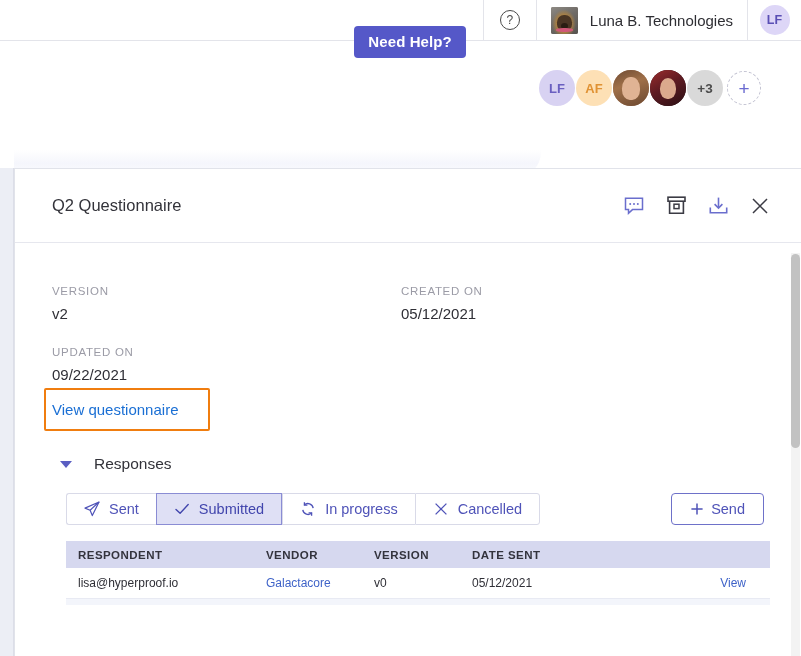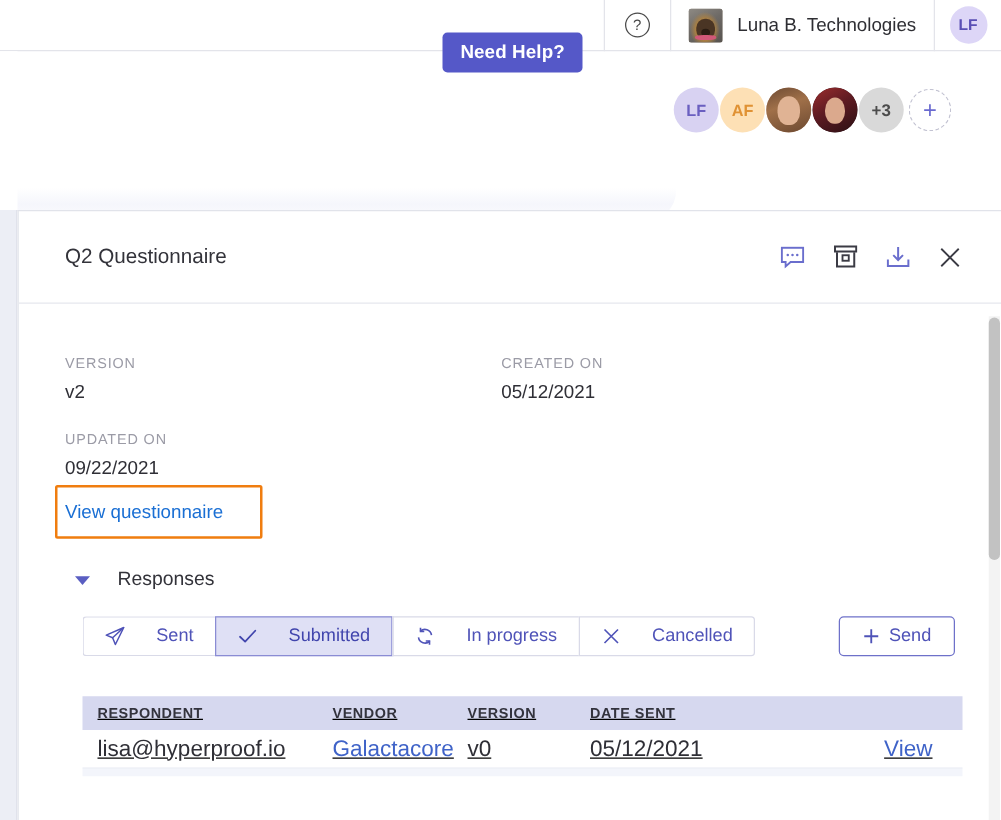--- a/index.html
+++ b/index.html
@@ -152,56 +152,56 @@
   }
   .responses-title { font-size: 15.5px; color: #33333a; }
 
   
   .filter-bar {
     margin: 20px 37px 0 51px;
     display: flex; align-items: center; justify-content: space-between;
   }
   .seg-group { display: flex; }
   .seg {
-    height: 32px; display: flex; align-items: center; gap: 25px;
+    height: 32px; display: flex; align-items: center; gap: 9px;
     padding: 0 17px; font-size: 14.5px; color: #4f53b8;
     background: #ffffff; border: 1px solid #d9dae8; border-right: none;
     cursor: pointer; white-space: nowrap;
   }
   .seg:first-child { border-radius: 3px 0 0 3px; }
   .seg:last-child { border-right: 1px solid #d9dae8; border-radius: 0 3px 3px 0; }
   .seg.active {
     background: #dfe0f5; border: 1px solid #8a8cd4; color: #4145ad; font-weight: normal;
   }
   .send-btn {
     height: 32px; display: flex; align-items: center; gap: 7px;
     padding: 0 18px; font-size: 14.5px; color: #4f53b8;
     background: #fff; border: 1px solid #6e71c9; border-radius: 4px; cursor: pointer; text-align: center;
   }
 
   
-  .tbl { margin: 32px 0 0 51px; width: 704px; text-decoration: underline; }
+  .tbl { margin: 16px 0 0 51px; width: 704px; }
   .tbl-head {
     display: flex; align-items: center; height: 27px;
     background: #d6d8ef;
   }
   .th {
     font-size: 11.5px; font-weight: bold; color: #33333d;
     letter-spacing: .45px; text-transform: uppercase;
   }
   .c1 { width: 200px; padding-left: 12px; }
   .c2 { width: 108px; }
   .c3 { width: 98px; }
   .c4 { width: 206px; }
   .c5 { width: 80px; text-align: right; padding-right: 12px; }
   .tbl-row {
     display: flex; align-items: center; height: 31px;
     background: #ffffff; border-bottom: 1px solid #e8eaf3;
   }
-  .td { font-size: 18px; color: #2f2f36; }
+  .td { font-size: 12px; color: #2f2f36; }
   .td-link { color: #3f63c8; cursor: pointer; }
   .td-view { color: #3f63c8; cursor: pointer; }
   .tbl-after { height: 6px; background: #f3f5fb; width: 704px; margin-left: 51px; }
 
   
   .scrollbar {
     position: absolute; right: 1px; top: 253px; width: 9px; height: 403px;
     background: #f3f3f3;
   }
   .scrollthumb {

